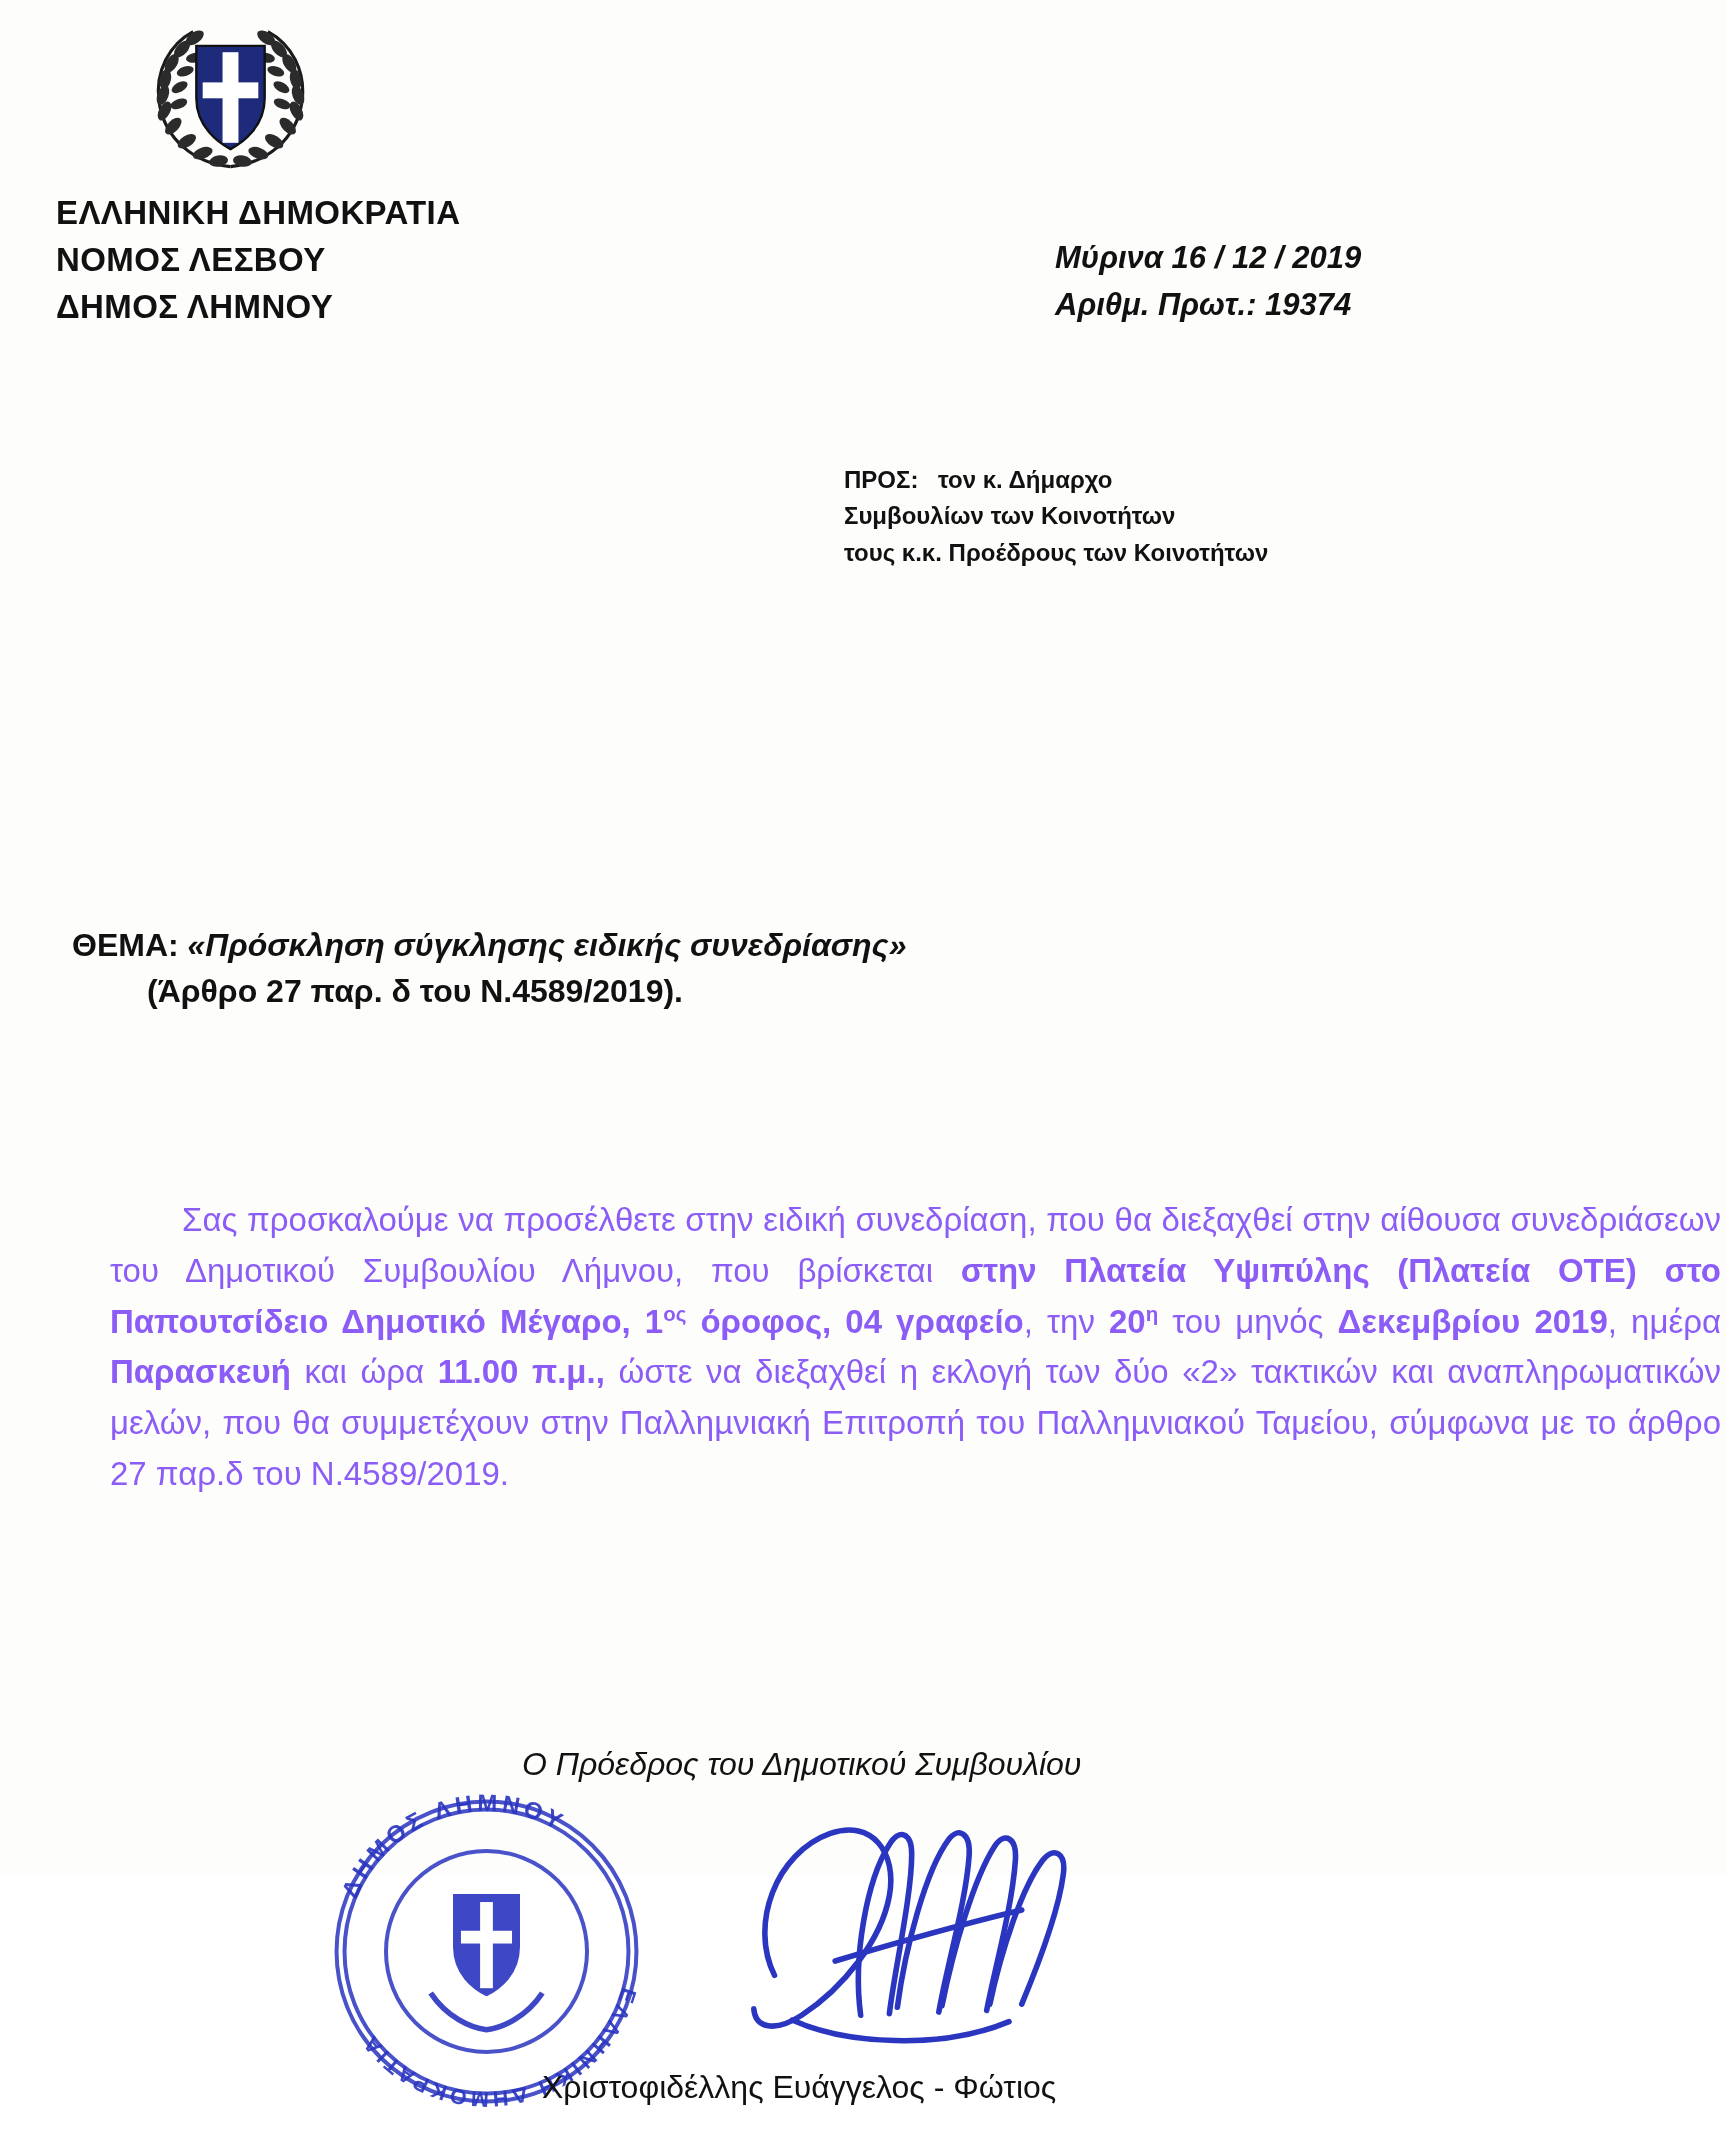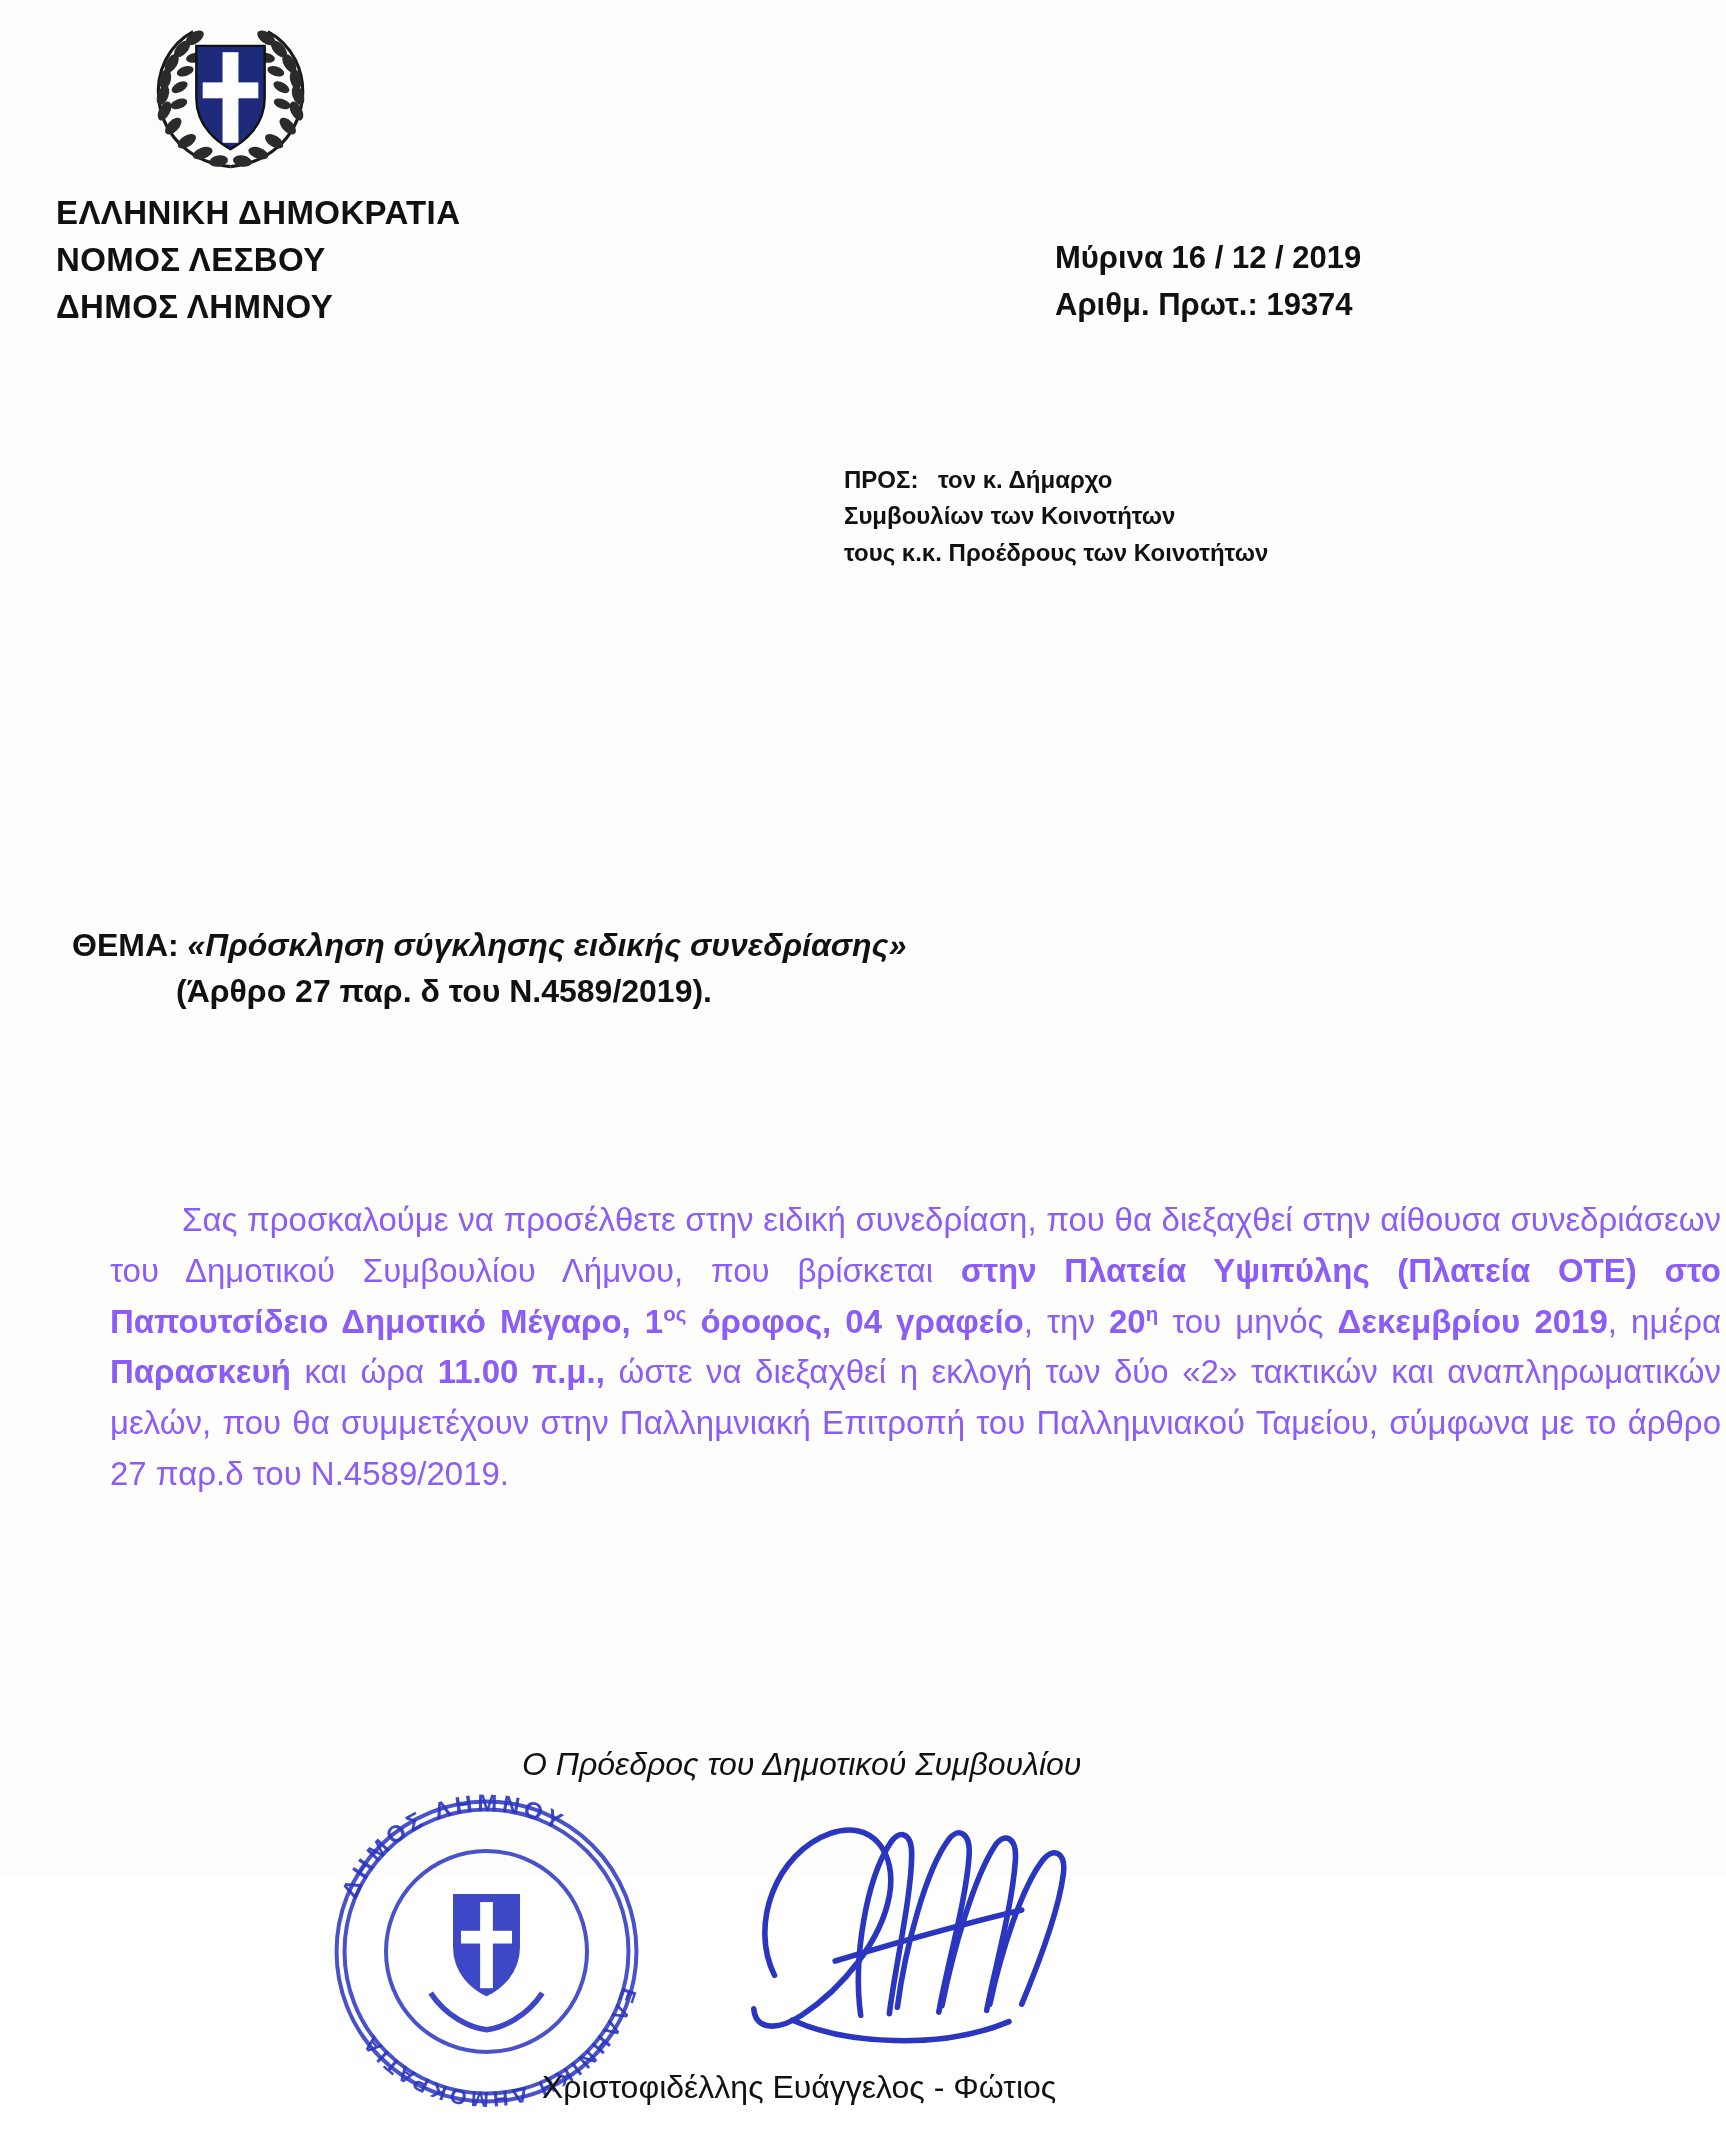--- a/index.html
+++ b/index.html
@@ -47,20 +47,21 @@
 
   .meta-block {
     position: absolute;
     left: 1055px;
     top: 235px;
     font-weight: bold;
     font-size: 31px;
     line-height: 1.5;
     color: #111;
     white-space: nowrap;
+    font-style: italic;
   }
 
   
   .recipients {
     position: absolute;
     left: 844px;
     top: 462px;
     font-weight: bold;
     font-size: 24px;
     line-height: 1.52;
@@ -72,21 +73,21 @@
   
   .subject {
     position: absolute;
     left: 72px;
     top: 922px;
     font-size: 32px;
     font-weight: bold;
     line-height: 1.45;
     color: #111;
   }
-  .subject .line2 { margin-left: 104px; }
+  .subject .line2 { margin-left: 75px; }
   .subject .it { font-style: italic; }
 
   
   .body-text {
     position: absolute;
     left: 62px;
     top: 1195px;
     width: 1611px;
     font-size: 33px;
     line-height: 1.54;

